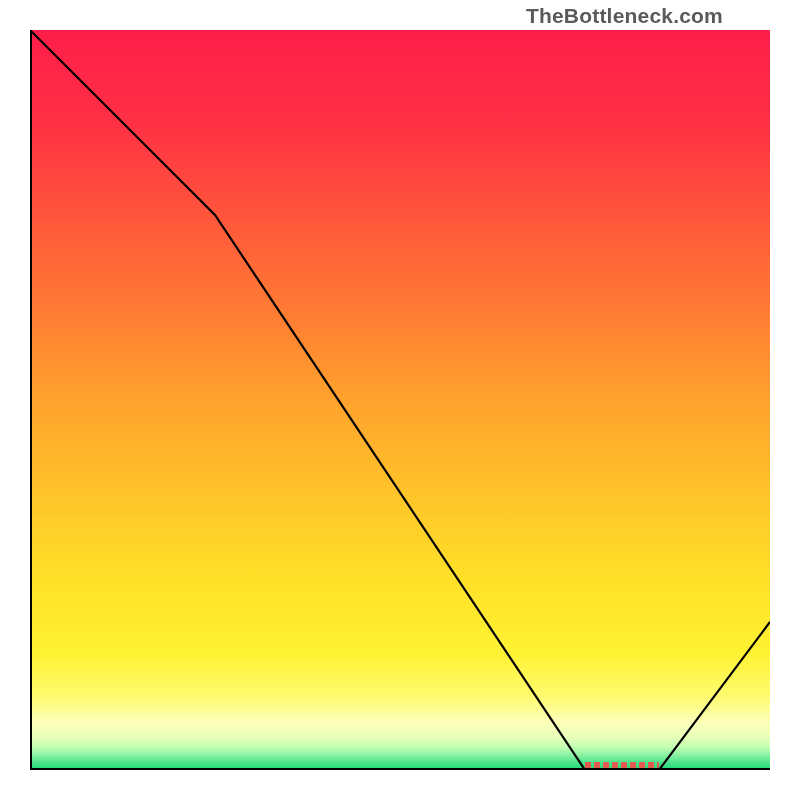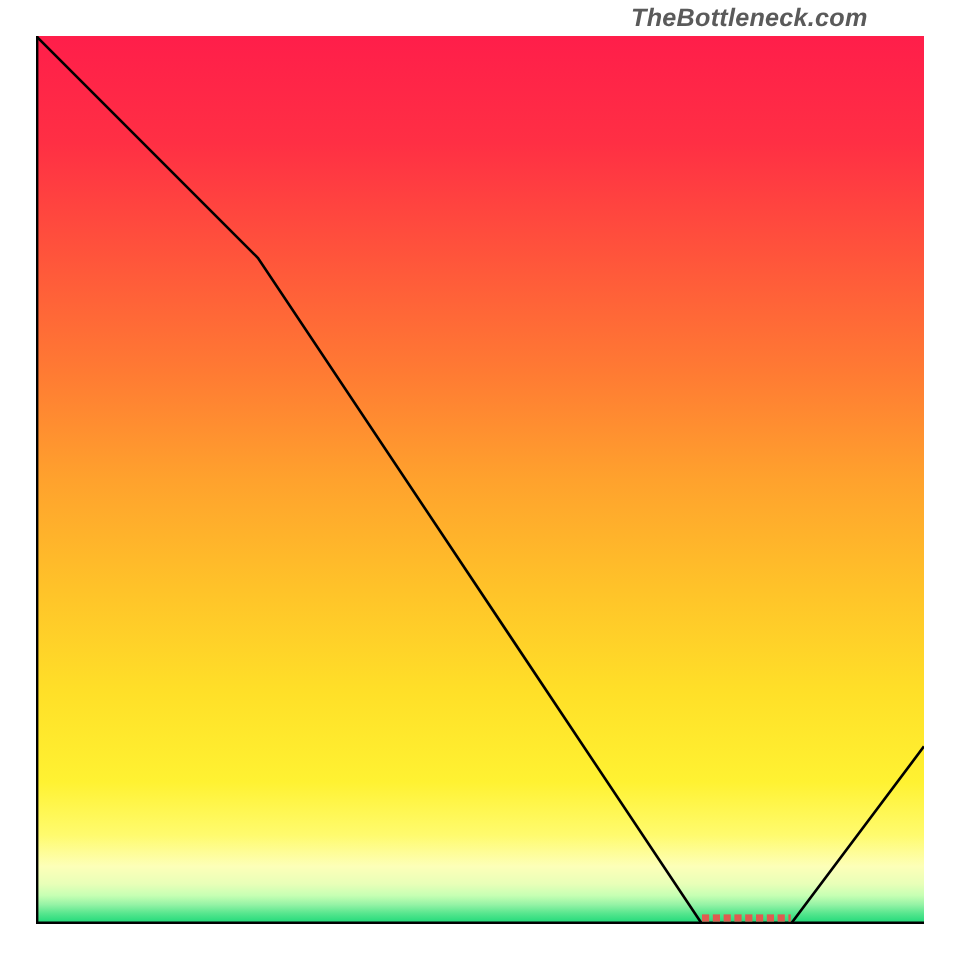--- a/index.html
+++ b/index.html
@@ -8,21 +8,20 @@
     width: 800px;
     height: 800px;
     background: #ffffff;
     font-family: Arial, Helvetica, sans-serif;
     overflow: hidden;
   }
   .stage {
     position: relative;
     width: 737px;
     height: 800px;
-    font-style: italic;
   }
   .attribution {
     position: absolute;
     top: 4px;
     right: 14px;
     font-size: 21px;
     font-weight: bold;
     color: #5a5a5a;
     letter-spacing: 0.2px;
   }

